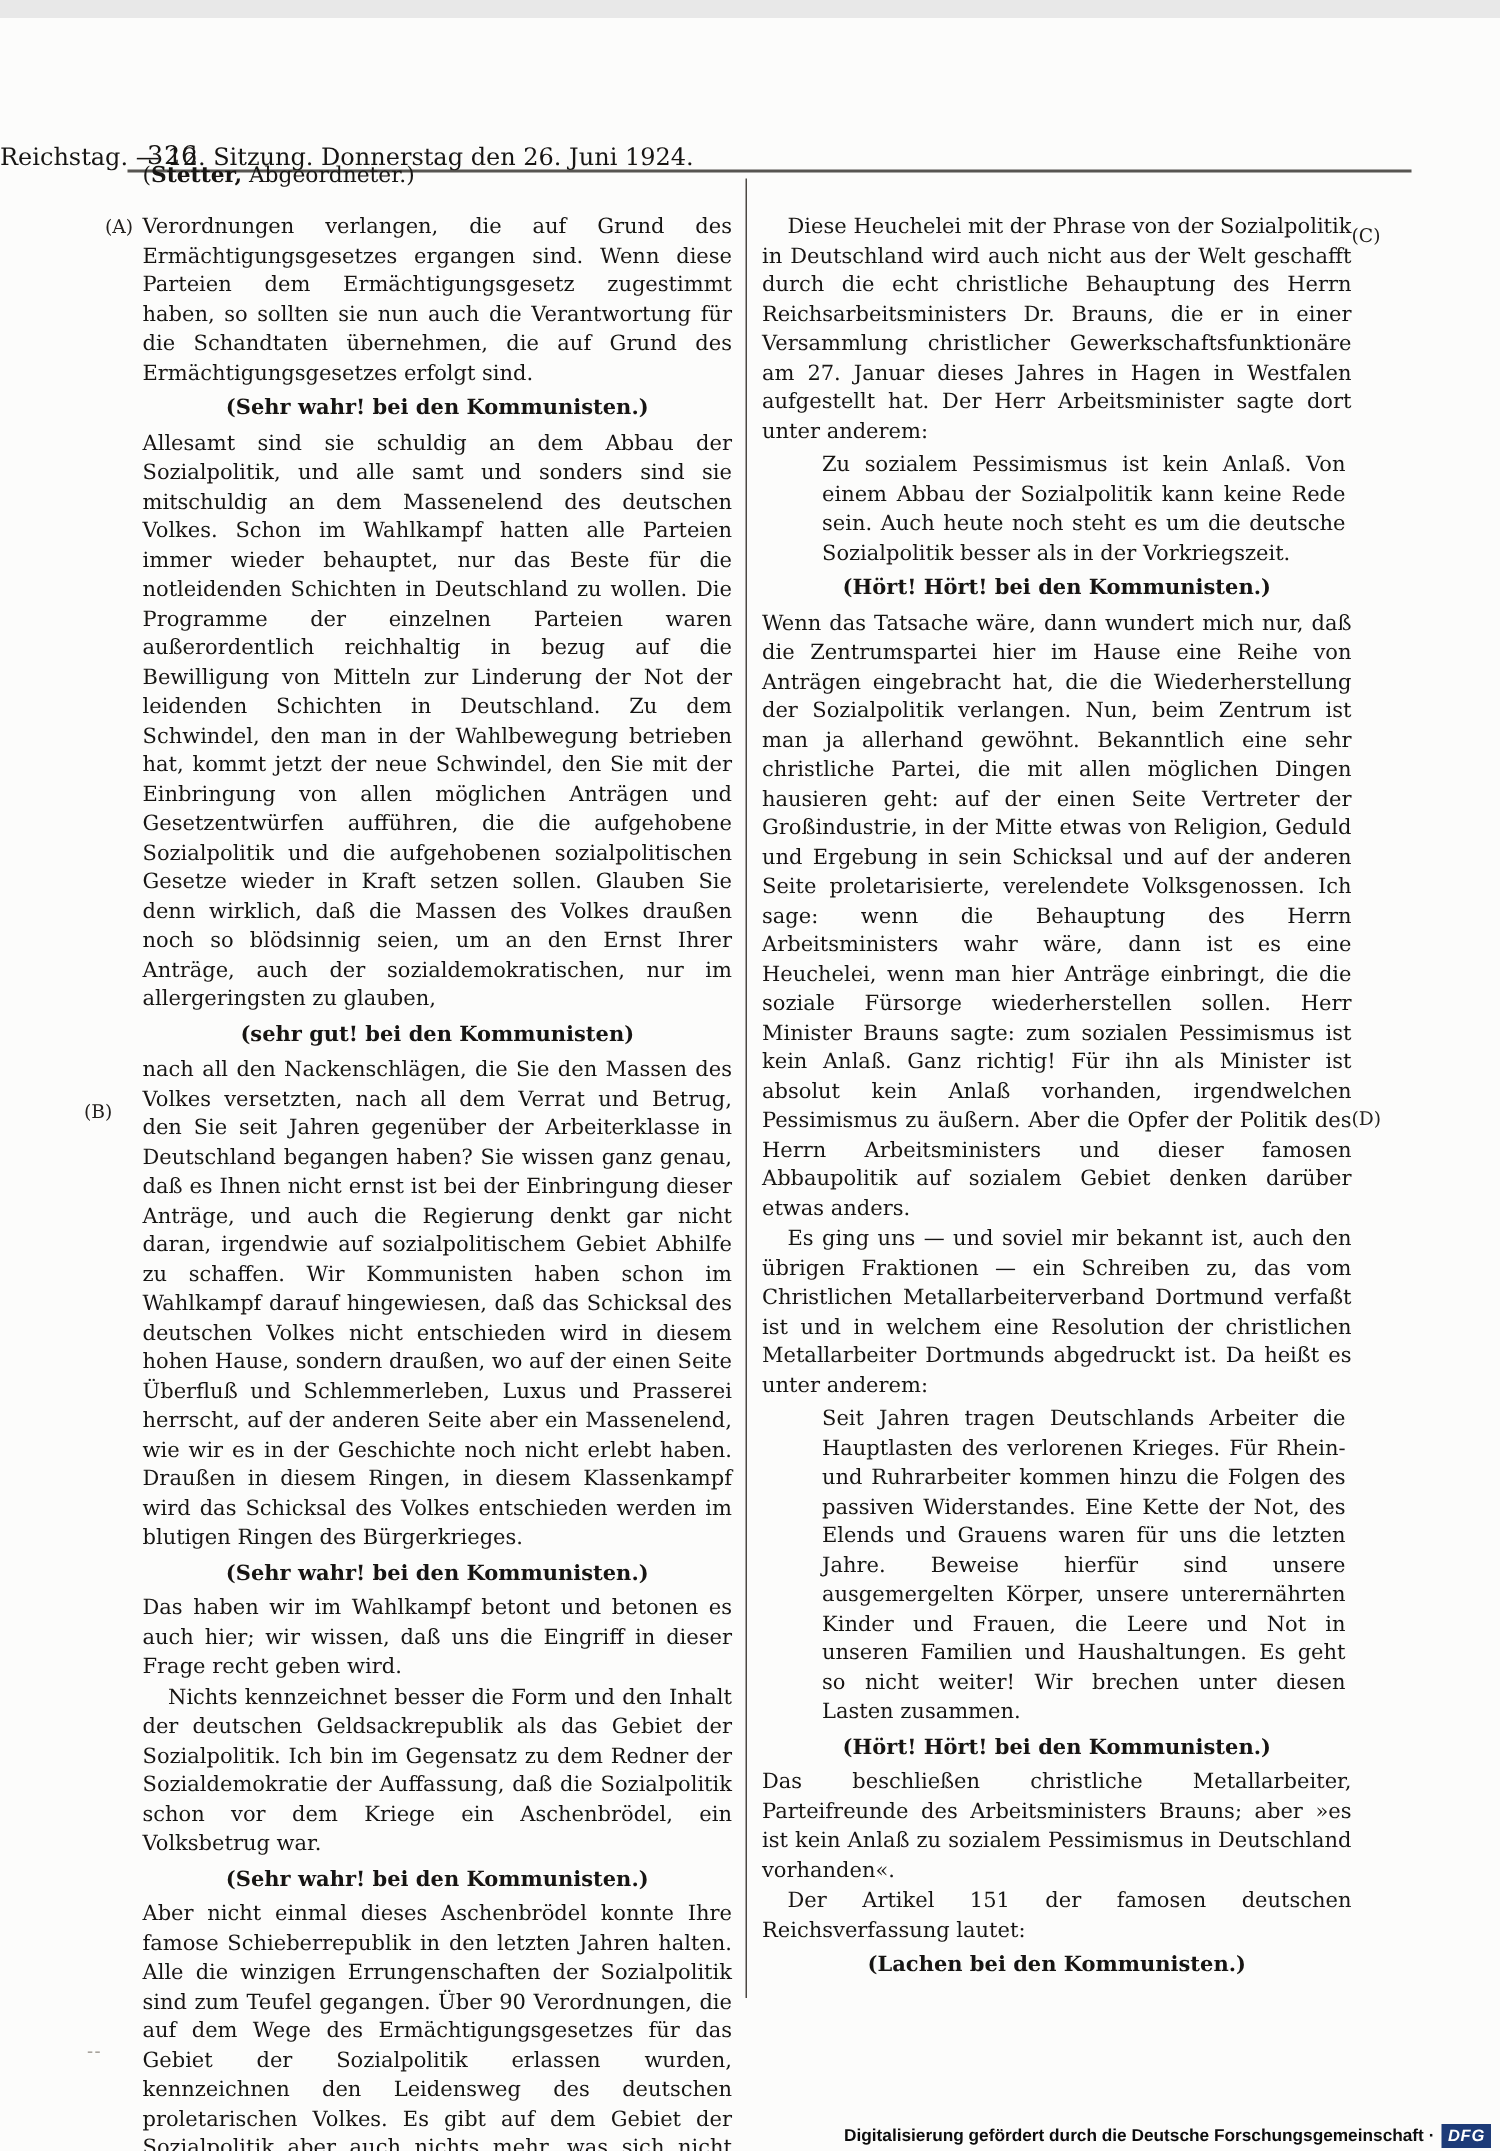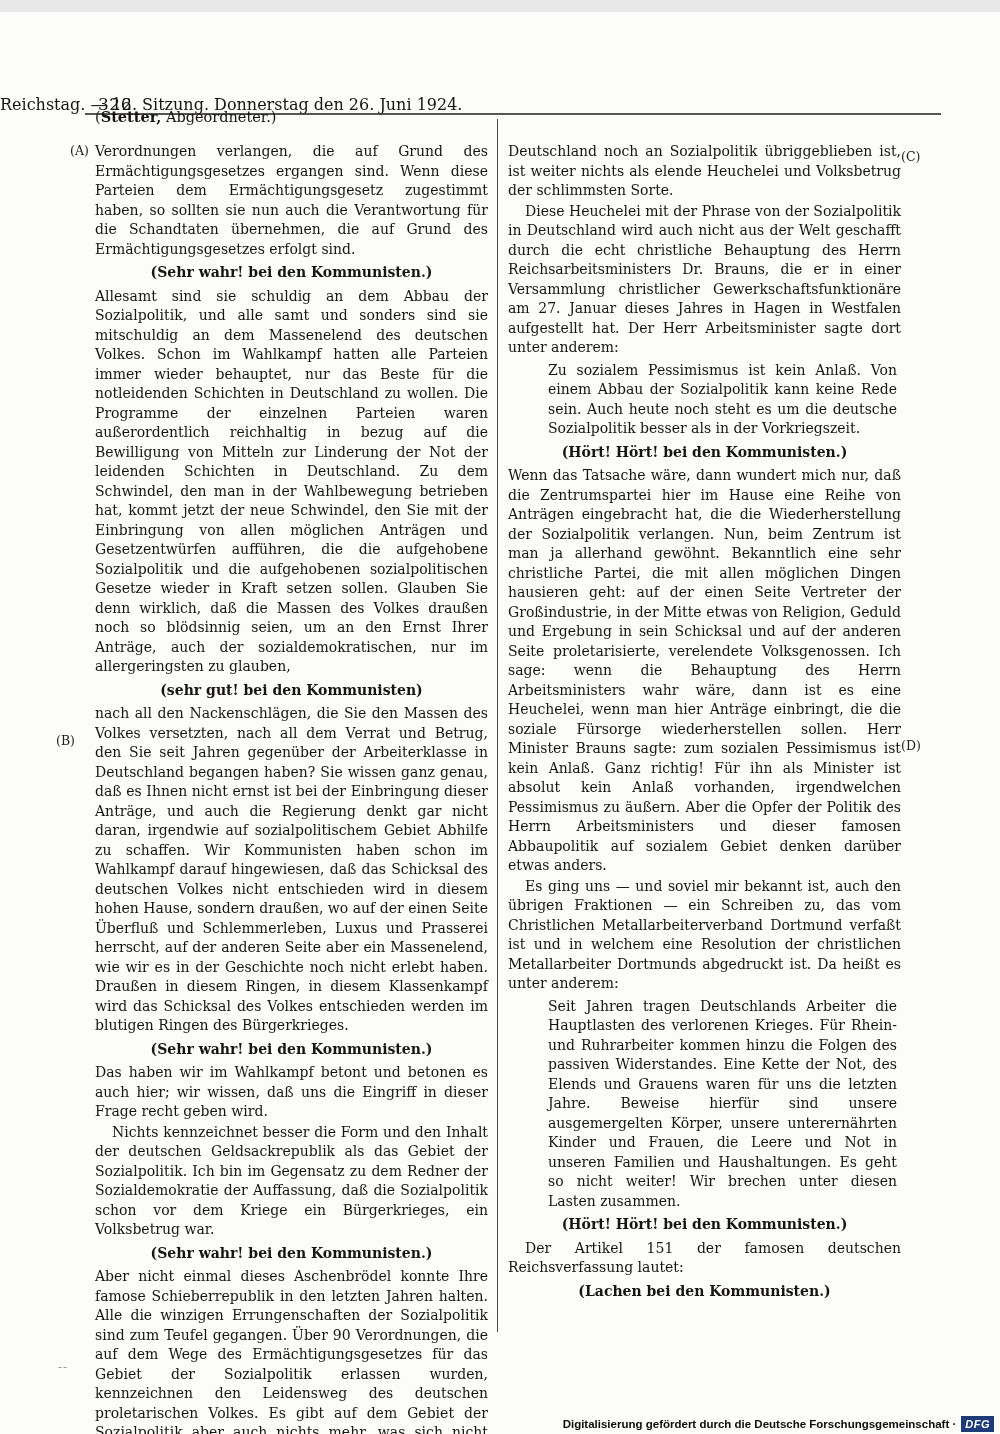--- a/index.html
+++ b/index.html
@@ -105,33 +105,33 @@
   <div class="column-divider"></div>
 
   <div class="column column-left">
       <p class="blk para">Verordnungen verlangen, die auf Grund des Ermächtigungsgesetzes ergangen sind. Wenn diese Parteien dem Ermächtigungsgesetz zugestimmt haben, so sollten sie nun auch die Verantwortung für die Schandtaten übernehmen, die auf Grund des Ermächtigungsgesetzes erfolgt sind.</p>
       <p class="blk stage">(Sehr wahr! bei den Kommunisten.)</p>
       <p class="blk para">Allesamt sind sie schuldig an dem Abbau der Sozialpolitik, und alle samt und sonders sind sie mitschuldig an dem Massenelend des deutschen Volkes. Schon im Wahlkampf hatten alle Parteien immer wieder behauptet, nur das Beste für die notleidenden Schichten in Deutschland zu wollen. Die Programme der einzelnen Parteien waren außerordentlich reichhaltig in bezug auf die Bewilligung von Mitteln zur Linderung der Not der leidenden Schichten in Deutschland. Zu dem Schwindel, den man in der Wahlbewegung betrieben hat, kommt jetzt der neue Schwindel, den Sie mit der Einbringung von allen möglichen Anträgen und Gesetzentwürfen aufführen, die die aufgehobene Sozialpolitik und die aufgehobenen sozialpolitischen Gesetze wieder in Kraft setzen sollen. Glauben Sie denn wirklich, daß die Massen des Volkes draußen noch so blödsinnig seien, um an den Ernst Ihrer Anträge, auch der sozialdemokratischen, nur im allergeringsten zu glauben,</p>
       <p class="blk stage">(sehr gut! bei den Kommunisten)</p>
       <p class="blk para">nach all den Nackenschlägen, die Sie den Massen des Volkes versetzten, nach all dem Verrat und Betrug, den Sie seit Jahren gegenüber der Arbeiterklasse in Deutschland begangen haben? Sie wissen ganz genau, daß es Ihnen nicht ernst ist bei der Einbringung dieser Anträge, und auch die Regierung denkt gar nicht daran, irgendwie auf sozialpolitischem Gebiet Abhilfe zu schaffen. Wir Kommunisten haben schon im Wahlkampf darauf hingewiesen, daß das Schicksal des deutschen Volkes nicht entschieden wird in diesem hohen Hause, sondern draußen, wo auf der einen Seite Überfluß und Schlemmerleben, Luxus und Prasserei herrscht, auf der anderen Seite aber ein Massenelend, wie wir es in der Geschichte noch nicht erlebt haben. Draußen in diesem Ringen, in diesem Klassenkampf wird das Schicksal des Volkes entschieden werden im blutigen Ringen des Bürgerkrieges.</p>
       <p class="blk stage">(Sehr wahr! bei den Kommunisten.)</p>
       <p class="blk para">Das haben wir im Wahlkampf betont und betonen es auch hier; wir wissen, daß uns die Eingriff in dieser Frage recht geben wird.</p>
-      <p class="blk para indent">Nichts kennzeichnet besser die Form und den Inhalt der deutschen Geldsackrepublik als das Gebiet der Sozialpolitik. Ich bin im Gegensatz zu dem Redner der Sozialdemokratie der Auffassung, daß die Sozialpolitik schon vor dem Kriege ein Bürgerkrieges, ein Volksbetrug war.</p>
+      <p class="blk para indent">Nichts kennzeichnet besser die Form und den Inhalt der deutschen Geldsackrepublik als das Gebiet der Sozialpolitik. Ich bin im Gegensatz zu dem Redner der Sozialdemokratie der Auffassung, daß die Sozialpolitik schon vor dem Kriege ein Aschenbrödel, ein Volksbetrug war.</p>
       <p class="blk stage">(Sehr wahr! bei den Kommunisten.)</p>
       <p class="blk para">Aber nicht einmal dieses Aschenbrödel konnte Ihre famose Schieberrepublik in den letzten Jahren halten. Alle die winzigen Errungenschaften der Sozialpolitik sind zum Teufel gegangen. Über 90 Verordnungen, die auf dem Wege des Ermächtigungsgesetzes für das Gebiet der Sozialpolitik erlassen wurden, kennzeichnen den Leidensweg des deutschen proletarischen Volkes. Es gibt auf dem Gebiet der Sozialpolitik aber auch nichts mehr, was sich nicht einen brutalen Eingriff hätte gefallen lassen müssen, und was heute in</p>
     </div>
   <div class="column column-right">
-      <p class="blk para">Deutschland noch an Sozialpolitik übriggeblieben ist, ist weiter nichts als elende Heuchelei und Volksbetrug der schlimmsten Sorte.</p>
       <p class="blk para indent">Diese Heuchelei mit der Phrase von der Sozialpolitik in Deutschland wird auch nicht aus der Welt geschafft durch die echt christliche Behauptung des Herrn Reichsarbeitsministers Dr. Brauns, die er in einer Versammlung christlicher Gewerkschaftsfunktionäre am 27. Januar dieses Jahres in Hagen in Westfalen aufgestellt hat. Der Herr Arbeitsminister sagte dort unter anderem:</p>
       <p class="blk quote">Zu sozialem Pessimismus ist kein Anlaß. Von einem Abbau der Sozialpolitik kann keine Rede sein. Auch heute noch steht es um die deutsche Sozialpolitik besser als in der Vorkriegszeit.</p>
       <p class="blk stage">(Hört! Hört! bei den Kommunisten.)</p>
       <p class="blk para">Wenn das Tatsache wäre, dann wundert mich nur, daß die Zentrumspartei hier im Hause eine Reihe von Anträgen eingebracht hat, die die Wiederherstellung der Sozialpolitik verlangen. Nun, beim Zentrum ist man ja allerhand gewöhnt. Bekanntlich eine sehr christliche Partei, die mit allen möglichen Dingen hausieren geht: auf der einen Seite Vertreter der Großindustrie, in der Mitte etwas von Religion, Geduld und Ergebung in sein Schicksal und auf der anderen Seite proletarisierte, verelendete Volksgenossen. Ich sage: wenn die Behauptung des Herrn Arbeitsministers wahr wäre, dann ist es eine Heuchelei, wenn man hier Anträge einbringt, die die soziale Fürsorge wiederherstellen sollen. Herr Minister Brauns sagte: zum sozialen Pessimismus ist kein Anlaß. Ganz richtig! Für ihn als Minister ist absolut kein Anlaß vorhanden, irgendwelchen Pessimismus zu äußern. Aber die Opfer der Politik des Herrn Arbeitsministers und dieser famosen Abbaupolitik auf sozialem Gebiet denken darüber etwas anders.</p>
       <p class="blk para indent">Es ging uns — und soviel mir bekannt ist, auch den übrigen Fraktionen — ein Schreiben zu, das vom Christlichen Metallarbeiterverband Dortmund verfaßt ist und in welchem eine Resolution der christlichen Metallarbeiter Dortmunds abgedruckt ist. Da heißt es unter anderem:</p>
       <p class="blk quote">Seit Jahren tragen Deutschlands Arbeiter die Hauptlasten des verlorenen Krieges. Für Rhein- und Ruhrarbeiter kommen hinzu die Folgen des passiven Widerstandes. Eine Kette der Not, des Elends und Grauens waren für uns die letzten Jahre. Beweise hierfür sind unsere ausgemergelten Körper, unsere unterernährten Kinder und Frauen, die Leere und Not in unseren Familien und Haushaltungen. Es geht so nicht weiter! Wir brechen unter diesen Lasten zusammen.</p>
       <p class="blk stage">(Hört! Hört! bei den Kommunisten.)</p>
+      <p class="blk para">Das beschließen christliche Metallarbeiter, Parteifreunde des Arbeitsministers Brauns; aber »es ist kein Anlaß zu sozialem Pessimismus in Deutschland vorhanden«.</p>
       <p class="blk para indent">Der Artikel 151 der famosen deutschen Reichsverfassung lautet:</p>
       <p class="blk stage">(Lachen bei den Kommunisten.)</p>
     </div>
 
   <div class="scan-artifact">--</div>
 
   <div class="footer-credit">
     <span>Digitalisierung gefördert durch die Deutsche Forschungsgemeinschaft ·</span>
     <span class="dfg-logo" style="background: rgb(29, 59, 120); text-align: right;">DFG</span>
   </div>

